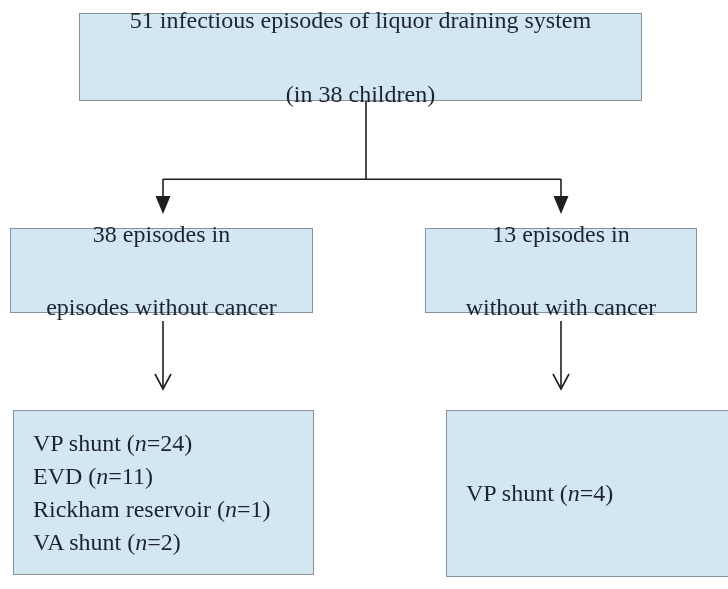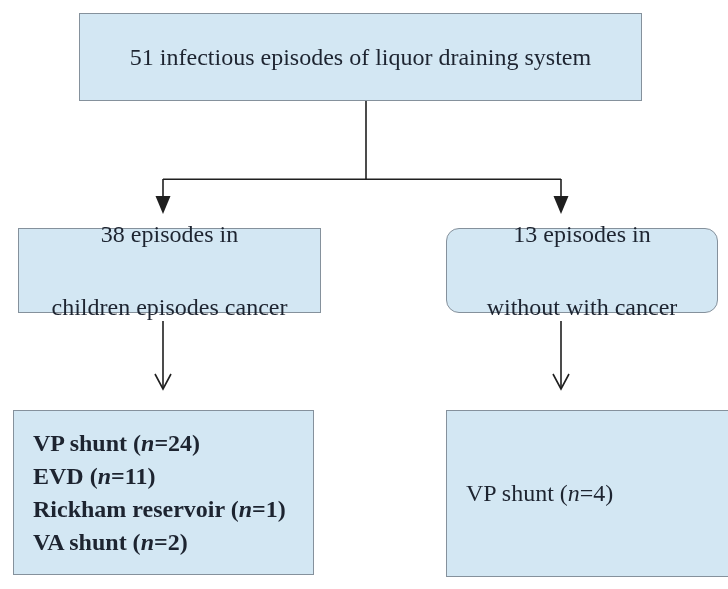--- a/index.html
+++ b/index.html
@@ -34,23 +34,23 @@
     border: 1.6px solid var(--box-border, #85919c);
     display: flex;
     flex-direction: column;
     justify-content: center;
     font-size: 24px;
     line-height: 33px;
   }
   .box.centered { align-items: center; text-align: center; gap: 40px; }
   .box.listy { align-items: flex-start; text-align: left; padding-left: 19px; padding-right: 6px; }
   .box-top    { left: 79px;  top: 13px;  width: 563px; height: 88px; line-height: 34px; }
-  .box-mid-l  { left: 10px;  top: 228px; width: 303px; height: 85px; margin-left: 8px; }
-  .box-mid-r  { left: 446px; top: 228px; width: 272px; height: 85px; border-radius: 13px; }
-  .box-bot-l  { left: 13px;  top: 410px; width: 301px; height: 165px; font-weight: bold; }
+  .box-mid-l  { left: 10px;  top: 228px; width: 303px; height: 85px; }
+  .box-mid-r  { left: 425px; top: 228px; width: 272px; height: 85px; }
+  .box-bot-l  { left: 13px;  top: 410px; width: 301px; height: 165px; }
   .box-bot-r  { left: 410px; top: 410px; width: 306px; height: 167px; margin-left: 36px; }
   .n-italic { font-style: italic; }
   .device-row { white-space: nowrap; }
 </style>
 </head>
 <body>
 
 <div class="canvas">
 
   <svg class="connectors" viewBox="0 0 728 589">
@@ -61,25 +61,26 @@
     <line x1="561" y1="179" x2="561" y2="198"></line>
     <polygon points="553.5,196 568.5,196 561,214"></polygon>
     <line x1="163" y1="321" x2="163" y2="388"></line>
     <polyline points="155,374 163,389 171,374"></polyline>
     <line x1="561" y1="321" x2="561" y2="388"></line>
     <polyline points="553,374 561,389 569,374"></polyline>
   </svg>
 
   <div class="box centered box-top">
     <div>51 infectious episodes of liquor draining system</div>
+    <div>(in 38 children)</div>
   </div>
 
   <div class="box centered box-mid-l">
     <div>38 episodes in</div>
-    <div>children episodes cancer</div>
+    <div>episodes without cancer</div>
   </div>
 
   <div class="box centered box-mid-r">
     <div>13 episodes in</div>
     <div>without with cancer</div>
   </div>
 
   <div class="box listy box-bot-l">
     <div class="device-row"><span>VP shunt (</span><i class="n-italic">n</i><span>=24)</span></div>
     <div class="device-row"><span>EVD (</span><i class="n-italic">n</i><span>=11)</span></div>

